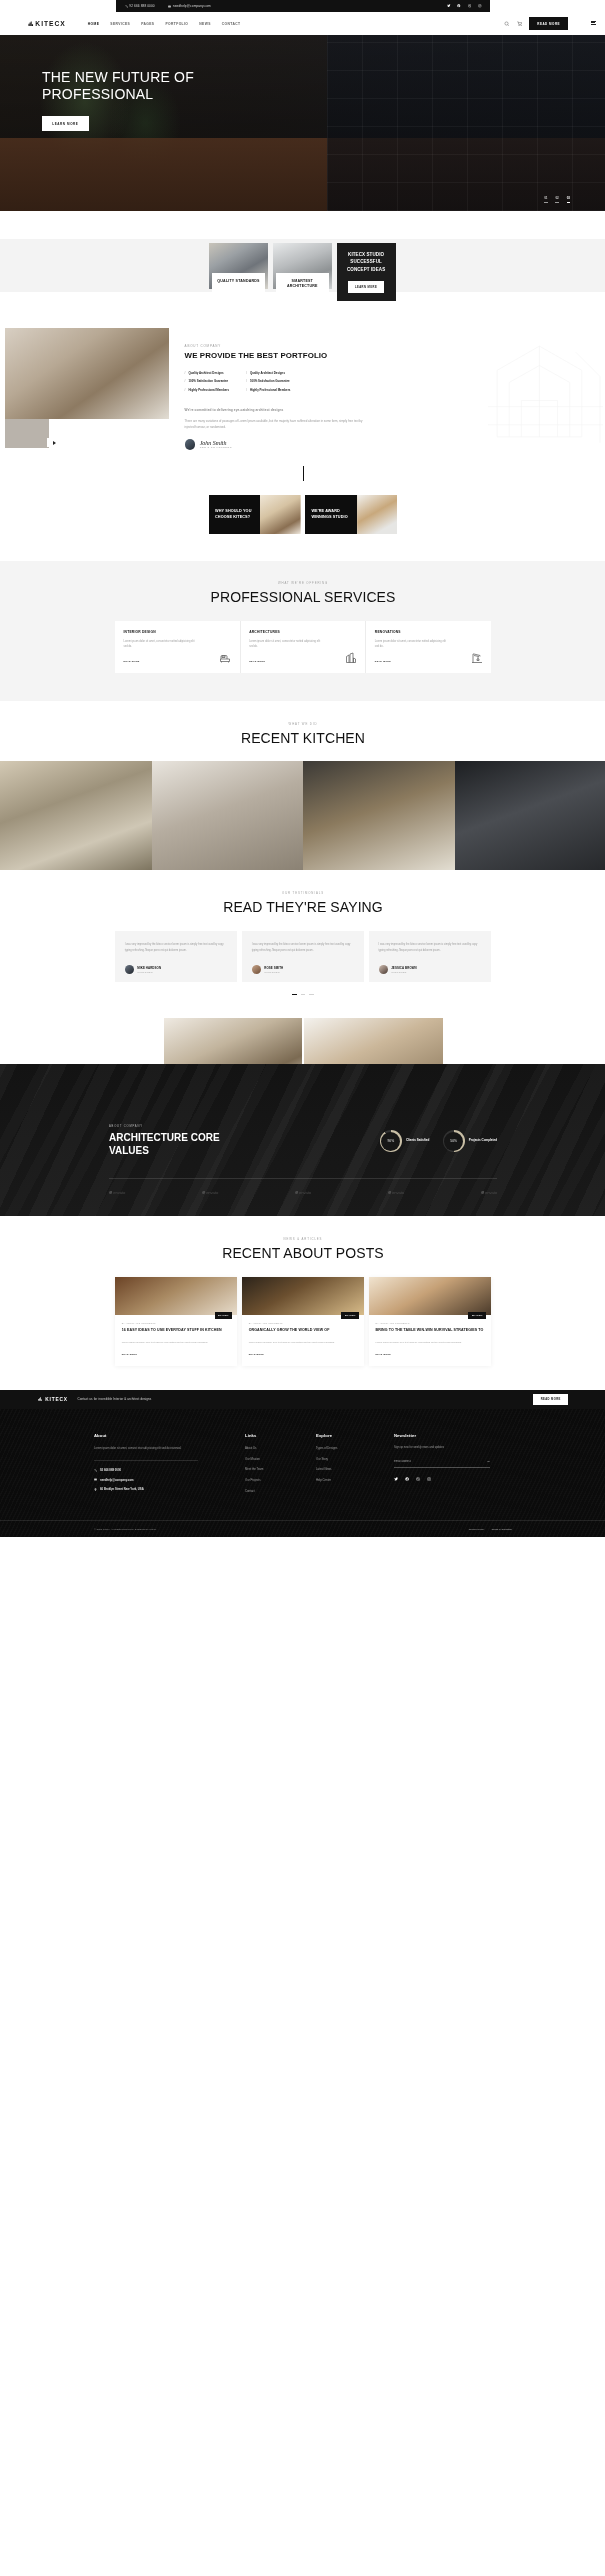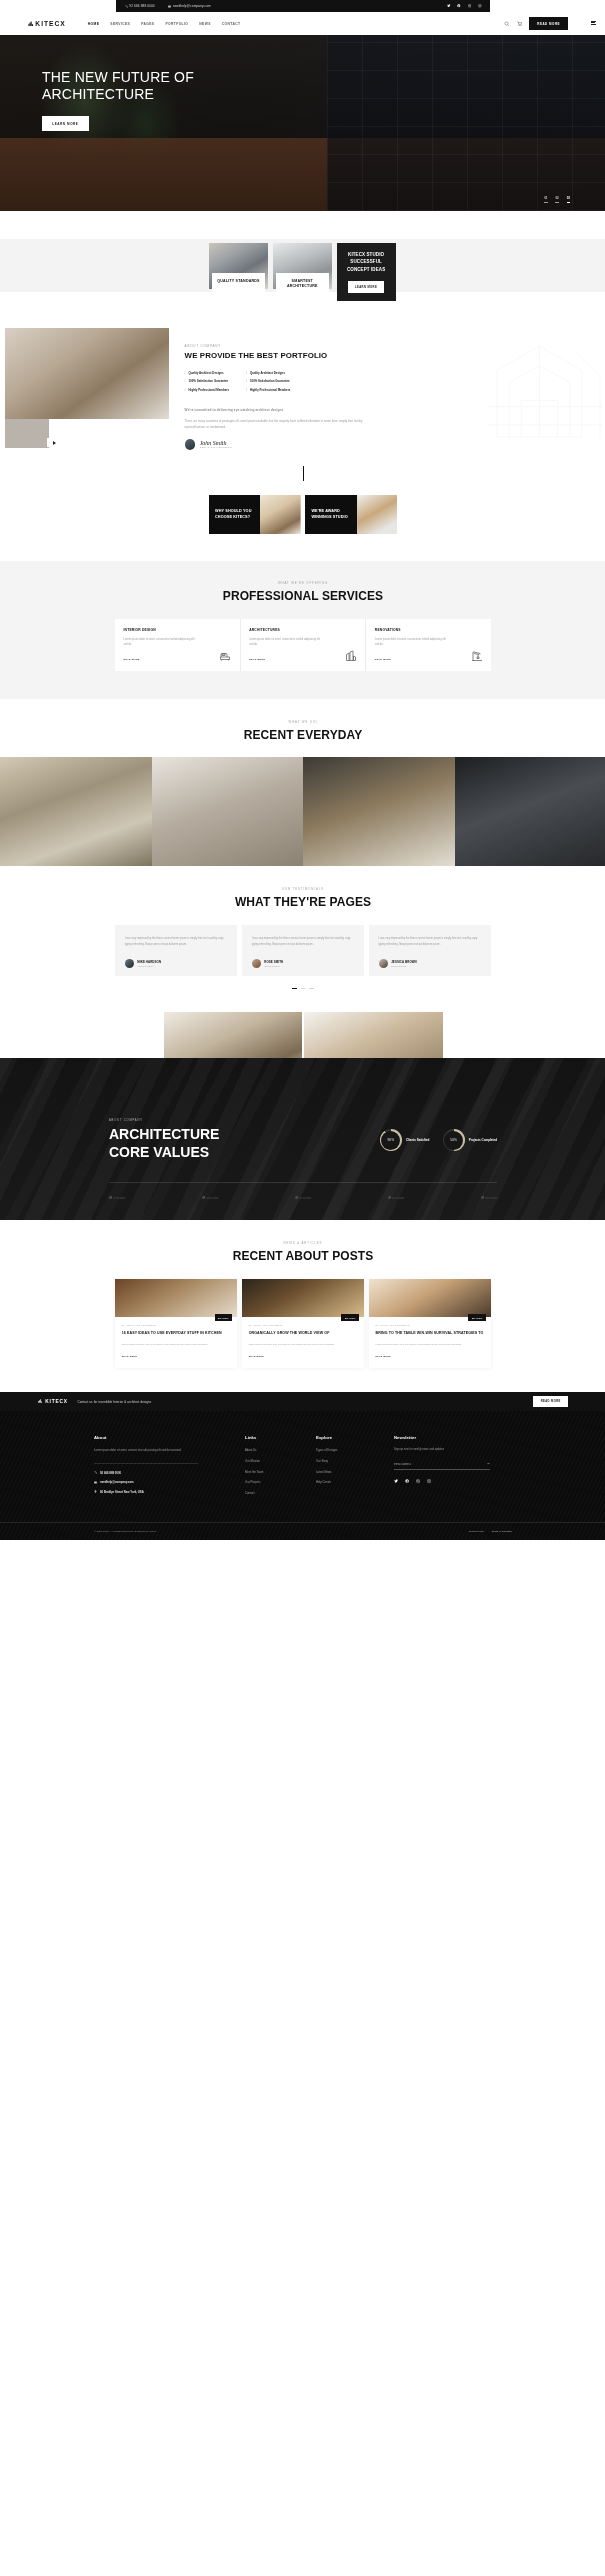--- a/index.html
+++ b/index.html
@@ -116,21 +116,21 @@
   .ch .txt{background:#0d0d0d;color:#fff;width:56%;padding:8.5px 6px;
            font-size:3.8px;font-weight:700;line-height:1.75;letter-spacing:0.1px;
            display:flex;align-items:center;}
   .ch .pic{flex:1;background-size:cover;background-position:center;}
   .pic1{background:linear-gradient(150deg,#f0e7d7 0%,#d6c3a3 40%,#8a6f52 75%,#efe8dd 100%);}
   .pic2{background:linear-gradient(150deg,#f2f2f0 0%,#c8a87c 45%,#e6e6e4 80%);}
 
   
   .services{background:#f4f4f4;margin-top:27px;padding:20.6px 0 28px;text-align:center;}
   .sec-eyebrow{font-size:2.8px;letter-spacing:0.9px;color:#9e9e9e;text-transform:uppercase;}
-  .sec-title{font-size:12px;font-weight:700;margin-top:4.2px;letter-spacing:0.1px;}
+  .sec-title{font-size:14px;font-weight:400;margin-top:4.2px;letter-spacing:0.1px;}
   .svc-row{display:flex;width:376px;margin:15.8px auto 0;background:#fff;}
   .svc{flex:1;text-align:left;padding:8.5px 8.5px 8.5px;position:relative;border-right:0.6px solid #ececec;}
   .svc:last-child{border-right:none;}
   .svc h3{font-size:3.3px;font-weight:700;letter-spacing:0.2px;}
   .svc p{font-size:2.6px;line-height:2.1;color:#a0a0a0;margin-top:4.8px;max-width:73px;}
   .svc .more{font-size:2.2px;font-weight:700;letter-spacing:0.3px;margin-top:11px;display:inline-block;color:#111;}
   .svc .ico{position:absolute;right:8.5px;bottom:8.5px;opacity:.85;}
   .svc .ico svg{width:12px;height:12px;display:block;stroke:#333;fill:none;stroke-width:1.4;}
 
   
@@ -167,21 +167,21 @@
   .dark-sec::before{
     content:"";position:absolute;inset:0;
     background:
       repeating-linear-gradient(115deg, rgba(255,255,255,.035) 0 15.8px, transparent 15.8px 45px),
       repeating-linear-gradient(-62deg, rgba(255,255,255,.025) 0 11px, transparent 11px 40px),
       linear-gradient(180deg,#131313,#191919);
   }
   .core{position:relative;z-index:3;display:flex;align-items:center;width:388px;margin:34px auto 0;}
   .core-left{width:151px;}
   .core-eyebrow{font-size:2.7px;letter-spacing:0.8px;color:#b9b9b9;text-transform:uppercase;}
-  .core-title{font-size:14px;font-weight:700;color:#fff;line-height:1.3;margin-top:3.6px;}
+  .core-title{font-size:10px;font-weight:700;color:#fff;line-height:1.3;margin-top:3.6px;}
   .core-right{display:flex;gap:13.3px;margin-left:auto;align-items:center;}
   .stat{display:flex;align-items:center;gap:4.2px;}
   .ring{width:22px;height:22px;border-radius:50%;display:flex;align-items:center;justify-content:center;
         font-size:3.3px;color:#e8e8e8;}
   .ring.r90{background:conic-gradient(#c9bfa6 0 90%, rgba(255,255,255,.12) 90% 100%);}
   .ring.r50{background:conic-gradient(#c9bfa6 0 50%, rgba(255,255,255,.12) 50% 100%);}
   .ring span{width:19px;height:19px;border-radius:50%;background:#161616;display:flex;
              align-items:center;justify-content:center;}
   .stat .lbl{font-size:3px;font-weight:700;color:#fff;line-height:1.7;}
   .hr-faint{position:relative;z-index:3;width:388px;margin:20.6px auto 0;height:0.6px;background:rgba(255,255,255,.12);}
@@ -336,21 +336,21 @@
     <div class="burger">
         <i></i>
         <i></i>
         <i></i>
       </div>
   </div>
 
   <div class="hero">
     <div class="hero-floor"></div>
     <div class="hero-inner">
-      <h1>THE NEW FUTURE OF ARCHITECTURE</h1>
+      <h1>THE NEW FUTURE OF PROFESSIONAL</h1>
       <button class="hero-btn">LEARN MORE</button>
     </div>
     <div class="hero-nums">
       <span class="off">01</span>
       <span class="off">02</span>
       <span>03</span>
     </div>
   </div>
 
   <div class="features">
@@ -483,32 +483,32 @@
               <path d="M4 21V4h2l12 3v2M6 7l10 2M14 9v5M12 14h4v3h-4z"></path>
               <path d="M2 21h20"></path>
             </svg>
         </span>
       </div>
     </div>
   </div>
 
   <div class="projects">
     <div class="sec-eyebrow">WHAT WE DID</div>
-    <div class="sec-title">RECENT EVERYDAY</div>
+    <div class="sec-title">RECENT KITCHEN</div>
     <div class="proj-grid">
       <div class="proj pj1"></div>
       <div class="proj pj2"></div>
       <div class="proj pj3"></div>
       <div class="proj pj4"></div>
     </div>
   </div>
 
   <div class="testi">
     <div class="sec-eyebrow">OUR TESTIMONIALS</div>
-    <div class="sec-title">WHAT THEY'RE PAGES</div>
+    <div class="sec-title">READ THEY'RE SAYING</div>
     <div class="t-row">
       <div class="tcard">
         <p>I was very impresed by the kitecx service lorem ipsum is simply free text used by copy typing refreshing. Neque porro est qui dolorem ipsum.</p>
         <div class="tfoot">
           <div class="tav tav1"></div>
           <div>
             <div class="tname">MIKE HARDSON</div>
             <div class="trole">CUSTOMER</div>
           </div>
         </div>

